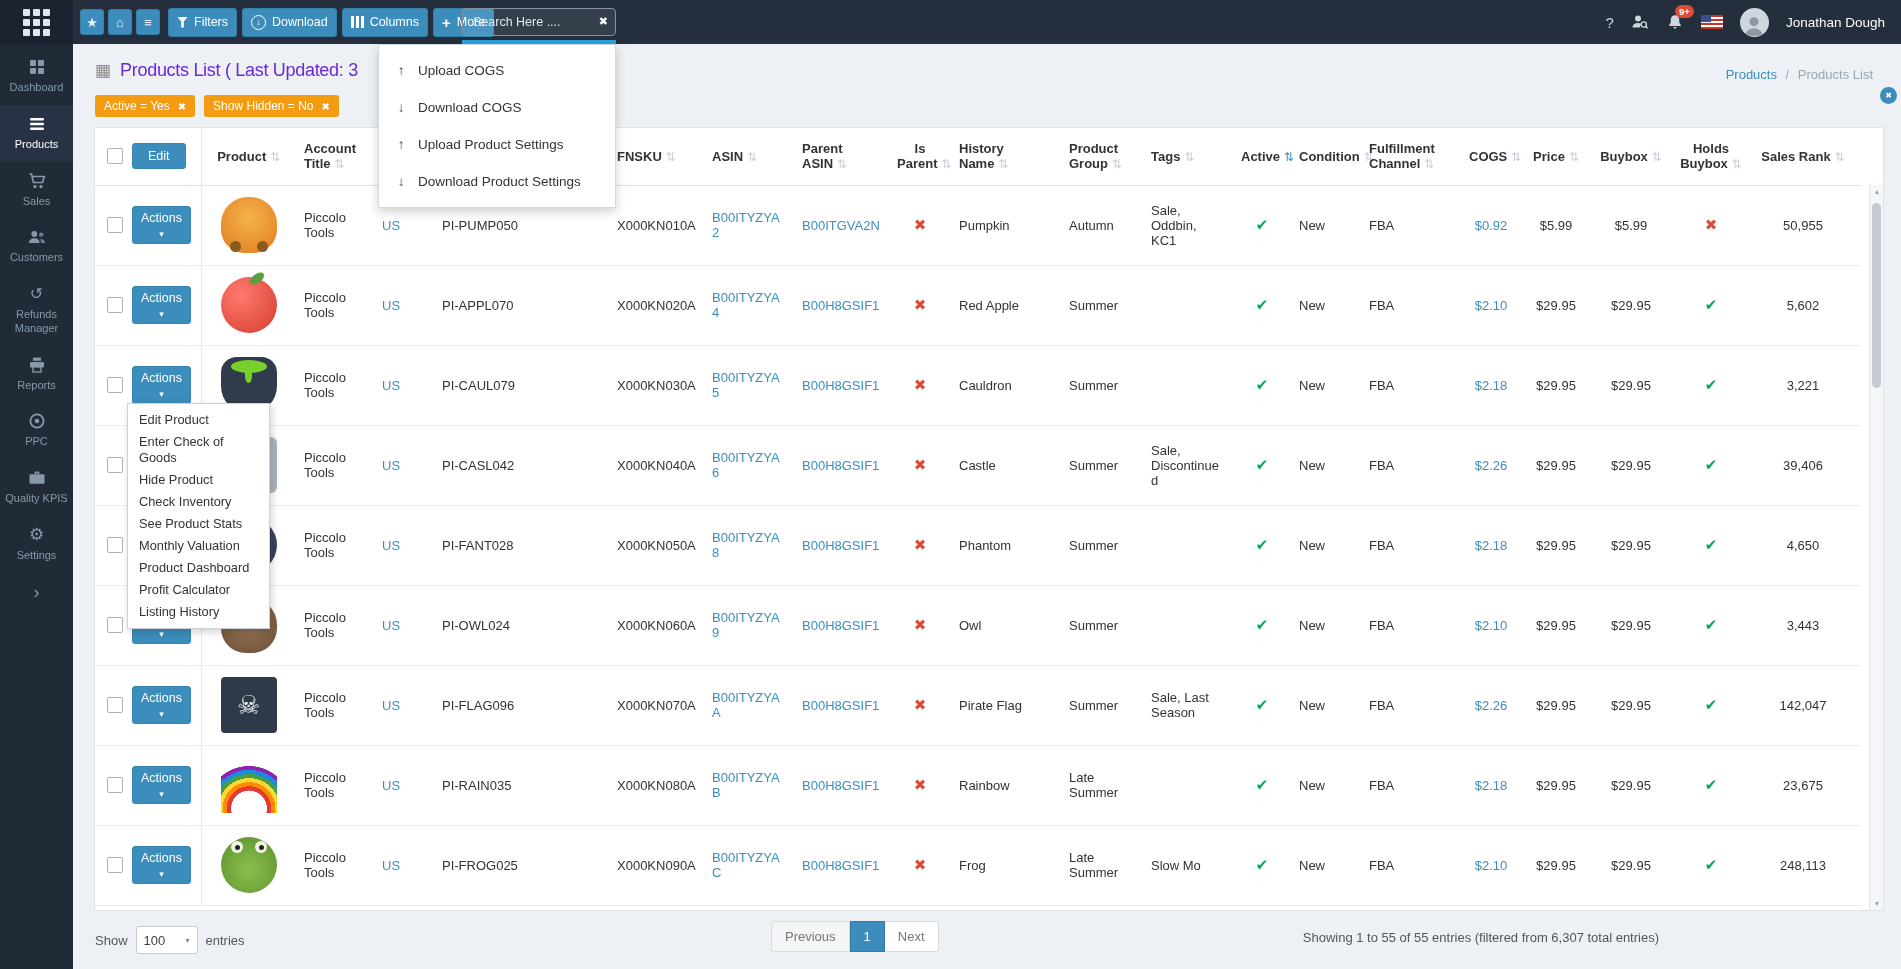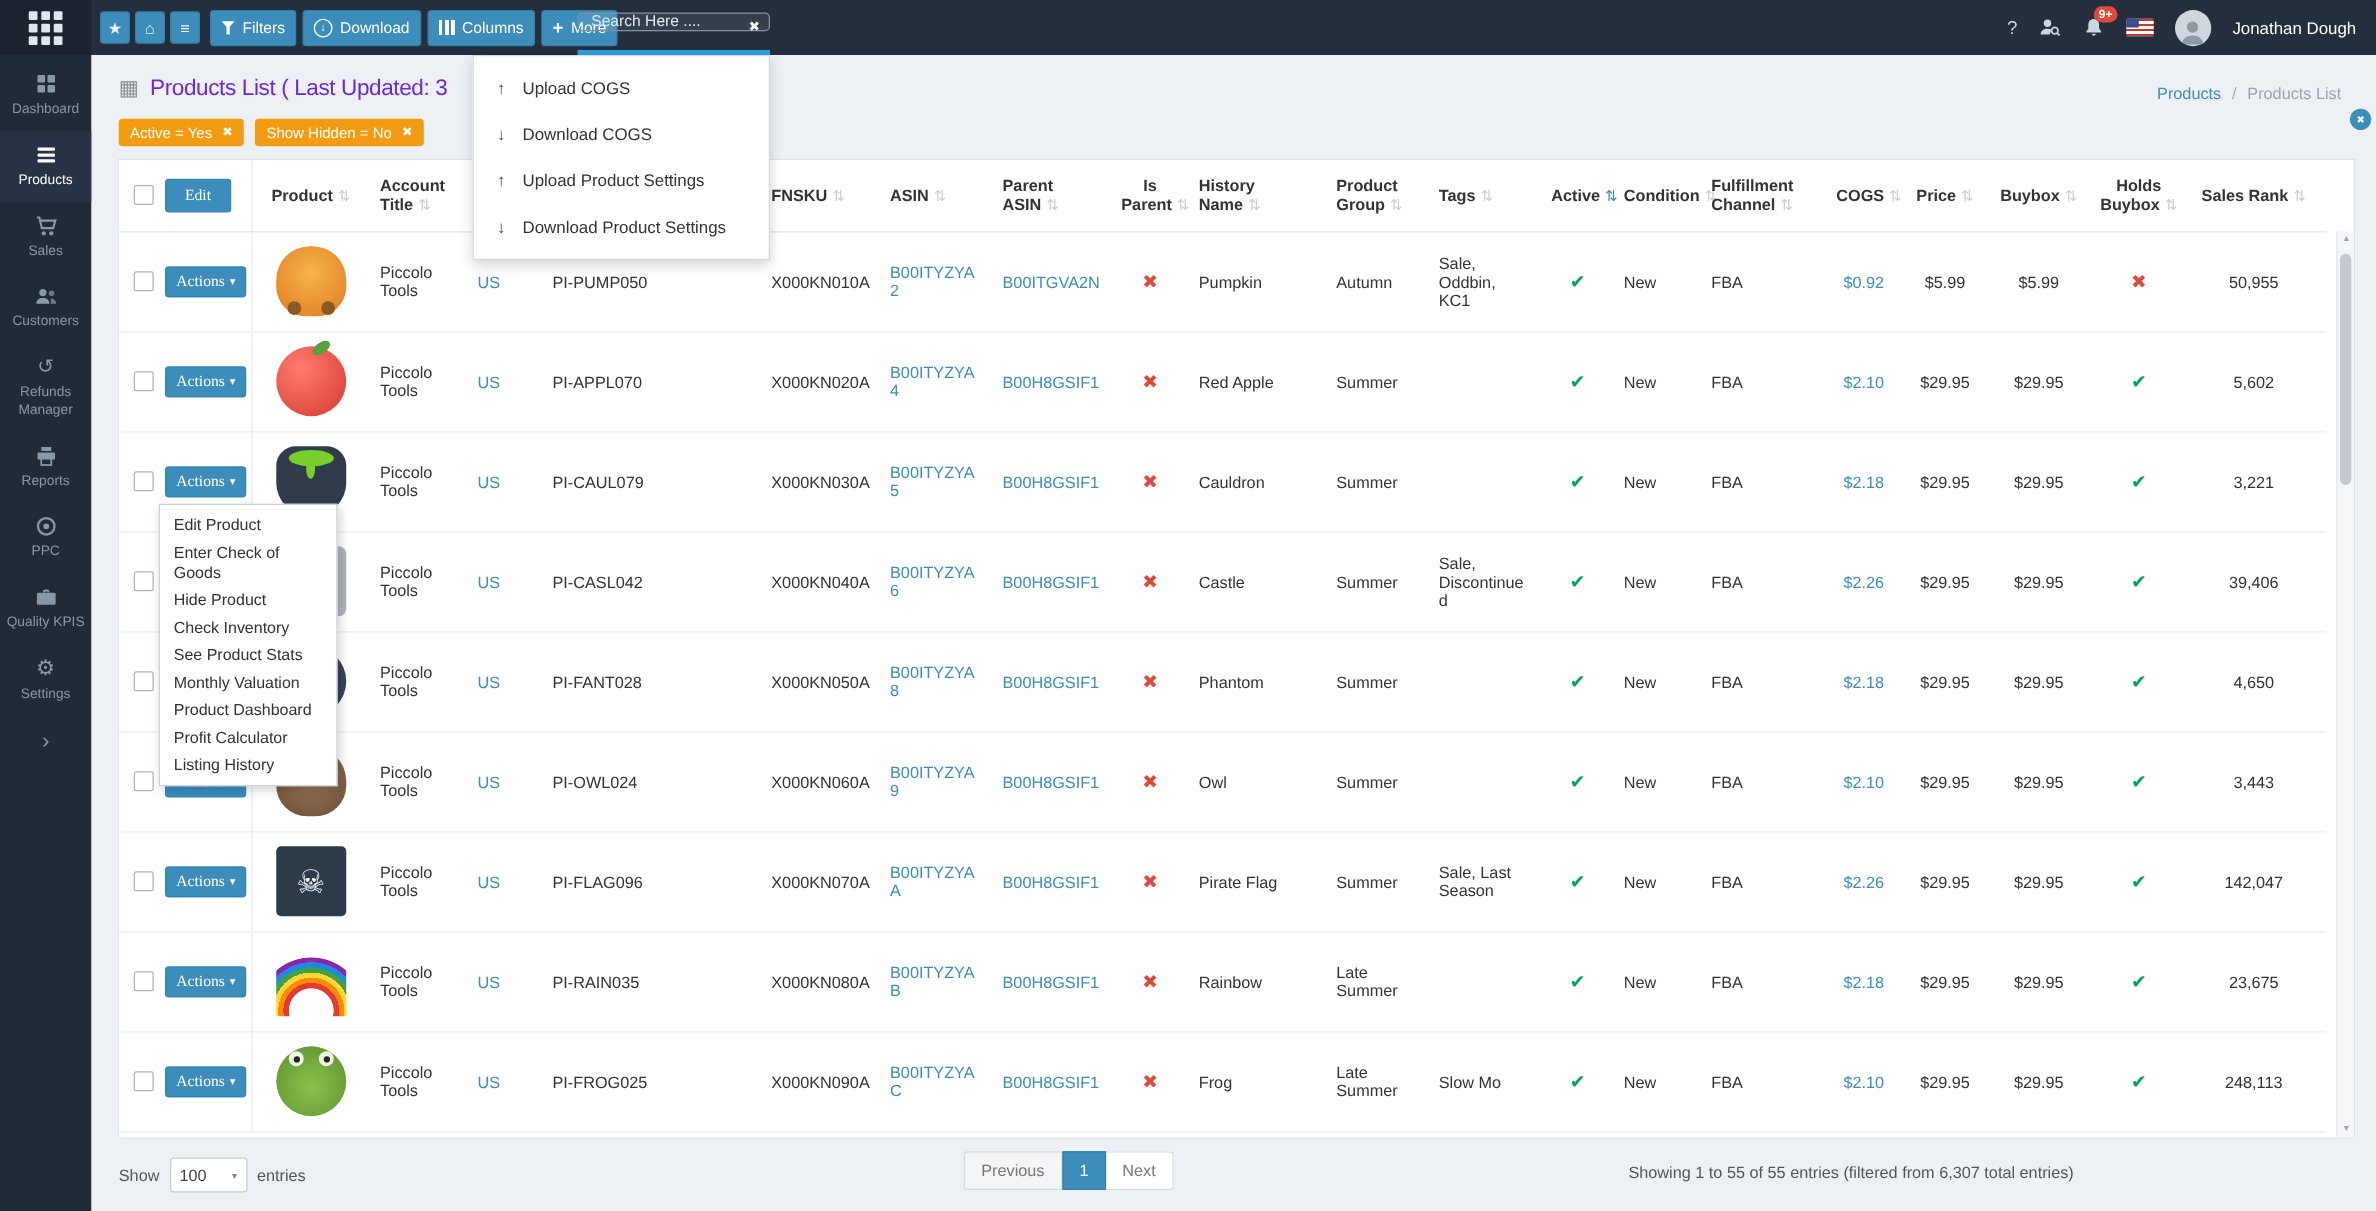--- a/index.html
+++ b/index.html
@@ -27,21 +27,21 @@
     border-radius:3px; display:flex; align-items:center; gap:6px; font-size:12.5px; cursor:pointer; white-space:nowrap; }
   .i-funnel { width:11px; height:11px; background:#fff; display:inline-block;
     clip-path:polygon(0 0,100% 0,62% 45%,62% 100%,38% 100%,38% 45%); }
   .i-circ { width:15px; height:15px; border:1.5px solid #fff; border-radius:50%;
     display:flex; align-items:center; justify-content:center; font-size:9px; line-height:1; }
   .i-cols { width:13px; height:12px; display:inline-block;
     background:repeating-linear-gradient(90deg,#fff 0 3px,rgba(0,0,0,0) 3px 5px); }
   .i-plus { font-size:15px; font-weight:bold; line-height:1; }
 
   .search-wrap { position:absolute; left:462px; top:8px; width:154px; height:28px; }
-  .search-wrap input { width:100%; height:15px; background:rgba(255,255,255,.08);
+  .search-wrap input { width:100%; height:28px; background:rgba(255,255,255,.08);
     border:1px solid #8492a0; border-radius:4px; color:#fff; padding:0 24px 0 10px; font-size:12.5px;
     font-family:"Liberation Sans",sans-serif; outline:none; }
   .search-wrap input::placeholder { color:#e3e9ef; opacity:1; }
   .search-wrap .clear { position:absolute; right:8px; top:7px; color:#fff; font-size:11px; cursor:pointer; }
   .search-wrap::after { content:""; position:absolute; left:0; right:0; top:32px; height:4px; background:#2aa0dc; }
 
   .nav-right { margin-left:auto; display:flex; align-items:center; gap:17px;
     padding-right:16px; color:#cdd7e0; }
   .nav-right .nicon { display:flex; align-items:center; cursor:pointer; }
   .help-q { font-size:15px; }
@@ -91,23 +91,23 @@
     border-bottom:1px solid #e9edf1; vertical-align:middle; overflow-wrap:break-word; }
   th.sel, td.sel { border-right:1px solid #e7ebee; }
   .al-c { text-align:center; }
   .al-r { text-align:center; padding-right:14px !important; }
   .sort { color:#c7ced6; font-size:12px; margin-left:4px; font-weight:normal; }
   th.sorted .sort { color:#3c8dbc; }
   .cellbox { display:flex; align-items:center; gap:9px; padding-left:4px; }
   .cb { width:16px; height:16px; border:1px solid #aab4bd; background:#fff; border-radius:2px;
     flex:0 0 auto; cursor:pointer; }
   .btn { background:#3c8dbc; color:#fff; border:1px solid #3884b0; border-radius:3px;
-    font-size:12.5px; cursor:pointer; font-family:Liberation Serif, serif; }
+    font-size:12.5px; cursor:pointer; font-family:Liberation Sans, sans-serif; }
   .btn-edit { padding:5px 15px; }
-  .btn-actions { padding:4px 8px; display:flex; align-items:center; gap:4px; }
+  .btn-actions { padding:4px 8px; display:flex; align-items:center; gap:4px;flex-direction:column; }
   .btn-actions .caret { font-size:9px; }
   .lnk { color:#3c8dbc; cursor:pointer; }
   .ok { color:#00a65a; font-size:15px; }
   .no { color:#dd4b39; font-size:15px; }
 
   
   .thumb { width:56px; height:56px; margin:0 auto; position:relative; }
   .t-carriage { background:radial-gradient(circle at 50% 38%,#f6b44b,#e07a20); border-radius:48% 48% 42% 42%; }
   .t-carriage::after { content:""; position:absolute; bottom:1px; left:9px; width:11px; height:11px;
     border-radius:50%; background:#8a5a1e; box-shadow:27px 0 0 #8a5a1e; }

